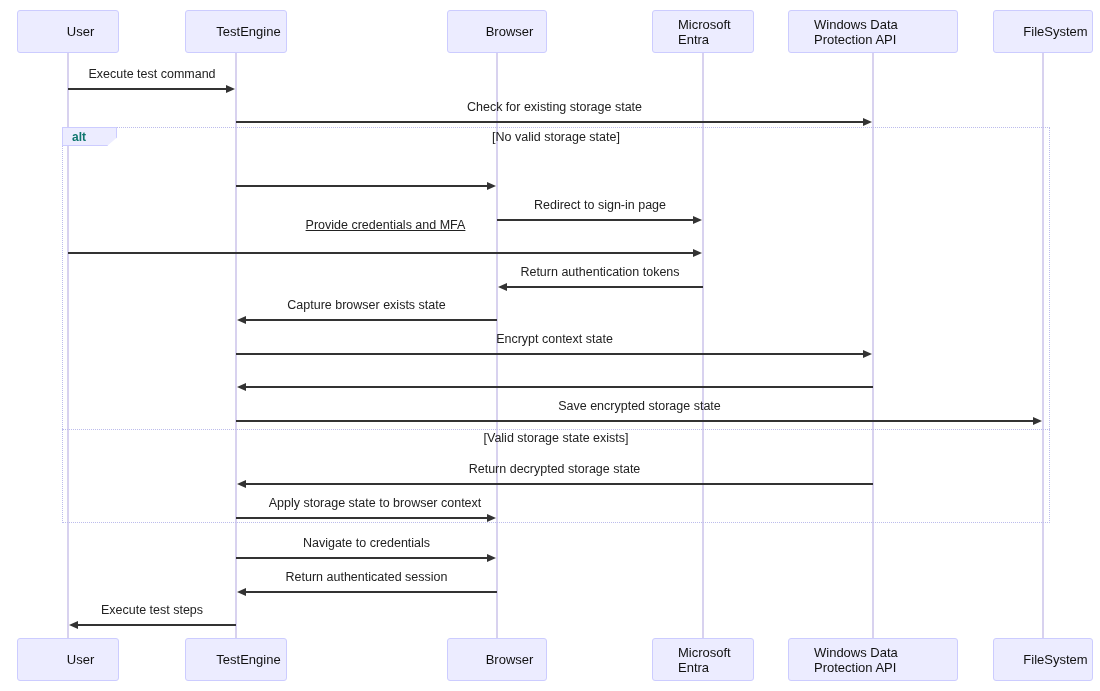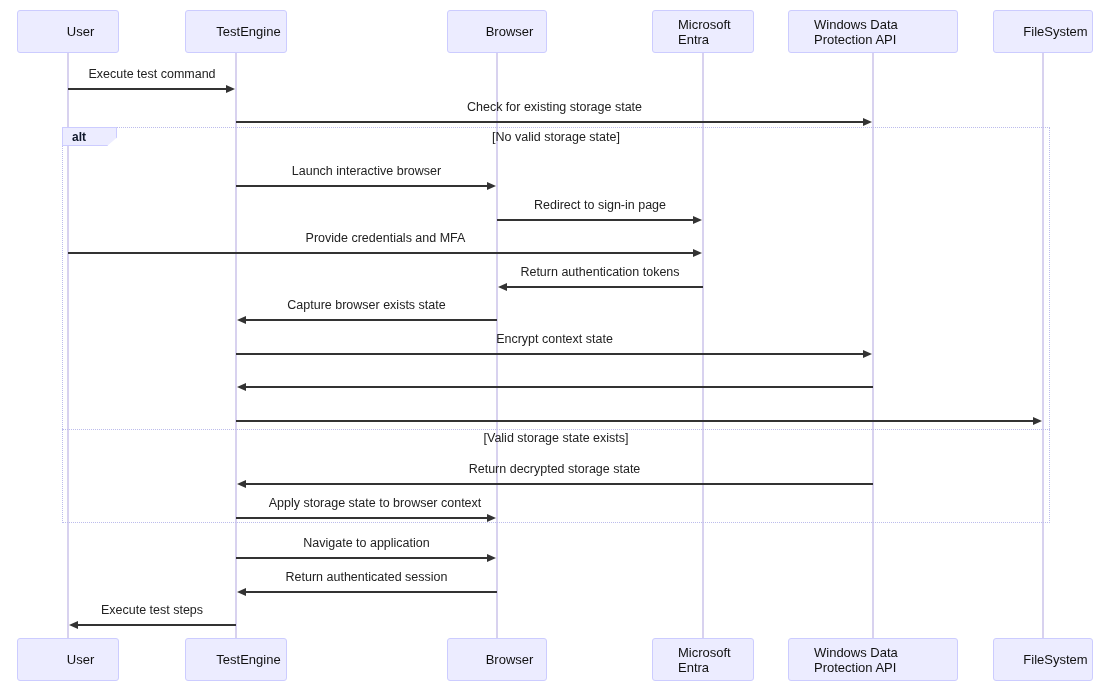--- a/index.html
+++ b/index.html
@@ -39,21 +39,21 @@
     position:absolute;box-sizing:border-box;
     border:1px dotted var(--frame-border,#bcbcec);
   }
   .alt-divider{
     position:absolute;height:0;border-top:1px dotted var(--frame-border,#bcbcec);
   }
   .alt-label{
     position:absolute;box-sizing:border-box;
     background:var(--actor-fill,#ECECFF);
     border:1px solid var(--actor-border,#CCCCFF);
-    font-size:12px;font-weight:bold;color:#0f172a;
+    font-size:12px;font-weight:bold;color:#0f766e;
     padding:2px 0 0 9px;
     clip-path:polygon(0 0,100% 0,100% 55%,82% 100%,0 100%);
   }
   .alt-condition{
     position:absolute;text-align:center;
     font-size:12.5px;font-weight:500;color:#222;white-space:nowrap;
   }
 </style>
 </head>
 <body>
@@ -83,48 +83,48 @@
     <div class="alt-condition" style="left: 62px; width: 988px; top: 431px;">[Valid storage state exists]</div>
     <div class="alt-condition" style="left: 62px; width: 988px; top: 130px;">[No valid storage state]</div>
     <div class="msg-line" style="left: 68px; width: 160px; top: 88px;"></div>
     <div class="arrow-right" style="left: 226px; top: 85px;"></div>
     <div class="msg-label" style="left: -18px; top: 67px;">Execute test command</div>
     <div class="msg-line" style="left: 236px; width: 629px; top: 121px;"></div>
     <div class="arrow-right" style="left: 863px; top: 118px;"></div>
     <div class="msg-label" style="left: 384.5px; top: 100px;">Check for existing storage state</div>
     <div class="msg-line" style="left: 236px; width: 253px; top: 185px;"></div>
     <div class="arrow-right" style="left: 487px; top: 182px;"></div>
-    <div class="msg-label" style="left: 196.5px; top: 164px;">Launch interactive browser</div>
     <div class="msg-line" style="left: 497px; width: 198px; top: 219px;"></div>
     <div class="arrow-right" style="left: 693px; top: 216px;"></div>
     <div class="msg-label" style="left: 430px; top: 198px;">Redirect to sign-in page</div>
     <div class="msg-line" style="left: 68px; width: 627px; top: 252px;"></div>
     <div class="arrow-right" style="left: 693px; top: 249px;"></div>
-    <div class="msg-label" style="left: 215.5px; top: 231px;">Provide credentials and MFA</div>
+    <div class="msg-label" style="left: 215.5px; top: 218px; text-decoration: underline;">Provide credentials and MFA</div>
     <div class="msg-line" style="left: 505px; width: 198px; top: 286px;"></div>
     <div class="arrow-left" style="left: 498px; top: 283px;"></div>
     <div class="msg-label" style="left: 430px; top: 265px;">Return authentication tokens</div>
     <div class="msg-line" style="left: 244px; width: 253px; top: 319px;"></div>
     <div class="arrow-left" style="left: 237px; top: 316px;"></div>
     <div class="msg-label" style="left: 196.5px; top: 298px;">Capture browser exists state</div>
     <div class="msg-line" style="left: 236px; width: 629px; top: 353px;"></div>
     <div class="arrow-right" style="left: 863px; top: 350px;"></div>
     <div class="msg-label" style="left: 384.5px; top: 332px;">Encrypt context state</div>
     <div class="msg-line" style="left: 244px; width: 629px; top: 386px;"></div>
     <div class="arrow-left" style="left: 237px; top: 383px;"></div>
     <div class="msg-line" style="left: 236px; width: 799px; top: 420px;"></div>
     <div class="arrow-right" style="left: 1033px; top: 417px;"></div>
+    <div class="msg-label" style="left: 469.5px; top: 399px;">Save encrypted storage state</div>
     <div class="msg-line" style="left: 244px; width: 629px; top: 483px;"></div>
     <div class="arrow-left" style="left: 237px; top: 480px;"></div>
     <div class="msg-label" style="left: 384.5px; top: 462px;">Return decrypted storage state</div>
     <div class="msg-line" style="left: 236px; width: 253px; top: 517px;"></div>
     <div class="arrow-right" style="left: 487px; top: 514px;"></div>
     <div class="msg-label" style="left: 205px; top: 496px;">Apply storage state to browser context</div>
     <div class="msg-line" style="left: 236px; width: 253px; top: 557px;"></div>
     <div class="arrow-right" style="left: 487px; top: 554px;"></div>
-    <div class="msg-label" style="left: 196.5px; top: 536px;">Navigate to application</div>
+    <div class="msg-label" style="left: 196.5px; top: 536px;">Navigate to credentials</div>
     <div class="msg-line" style="left: 244px; width: 253px; top: 591px;"></div>
     <div class="arrow-left" style="left: 237px; top: 588px;"></div>
     <div class="msg-label" style="left: 196.5px; top: 570px;">Return authenticated session</div>
     <div class="msg-line" style="left: 76px; width: 160px; top: 624px;"></div>
     <div class="arrow-left" style="left: 69px; top: 621px;"></div>
     <div class="msg-label" style="left: -18px; top: 603px;">Execute test steps</div>
   </div>
 
 </body></html>

